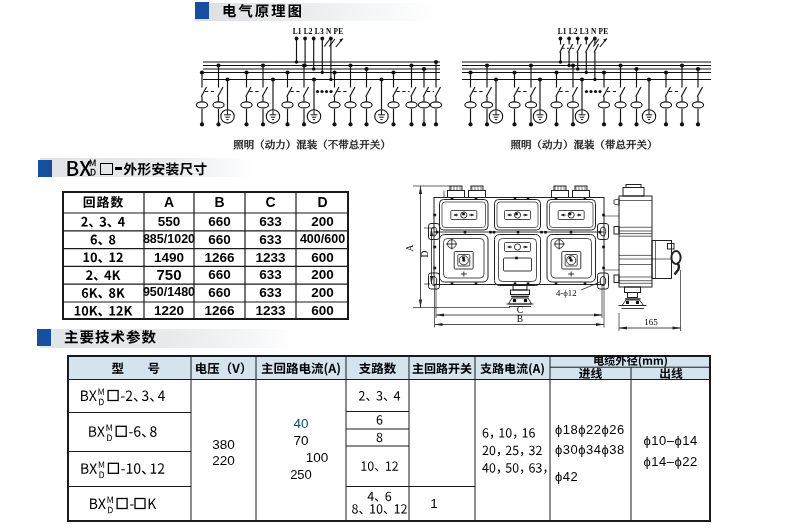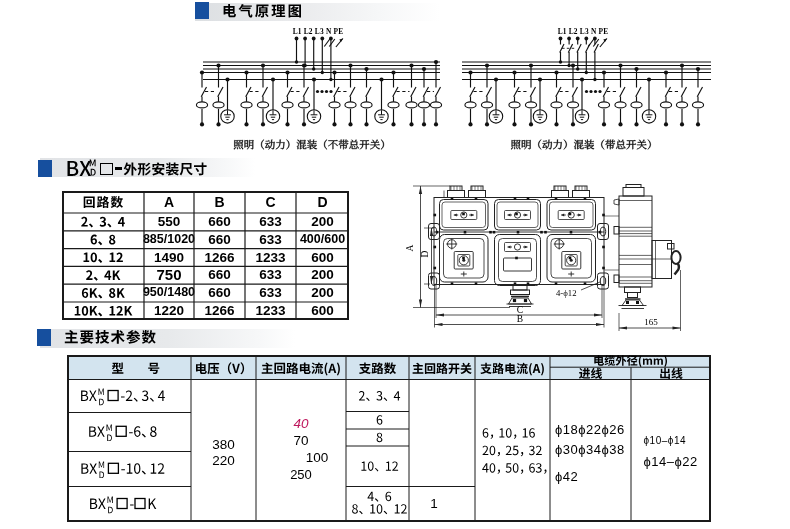--- a/index.html
+++ b/index.html
@@ -75,37 +75,37 @@
 <div style="position:absolute;left:179.5px;top:303.0px;width:80px;text-align:center;font-size:13.5px;font-weight:700;color:#000;line-height:16.5px;">1266</div>
 
 <div style="position:absolute;left:230.5px;top:303.0px;width:80px;text-align:center;font-size:13.5px;font-weight:700;color:#000;line-height:16.5px;">1233</div>
 
 <div style="position:absolute;left:282.5px;top:303.0px;width:80px;text-align:center;font-size:13.5px;font-weight:700;color:#000;line-height:16.5px;">600</div>
 
 <div style="position:absolute;left:191px;top:436.5px;width:65px;text-align:center;font-size:13.5px;font-weight:400;color:#000;line-height:16.5px;">380</div>
 
 <div style="position:absolute;left:191px;top:453px;width:65px;text-align:center;font-size:13.5px;font-weight:400;color:#000;line-height:16.5px;">220</div>
 
-<div style="position:absolute;left:256px;top:416.2px;width:90px;text-align:center;font-size:13.5px;font-weight:400;color:#be185d;line-height:16.5px;font-style:italic;">40</div>
+<div style="position:absolute;left:256px;top:416.2px;width:90px;text-align:center;font-size:13.5px;font-weight:400;color:#0c4a6e;line-height:16.5px;">40</div>
 
 <div style="position:absolute;left:256px;top:433.1px;width:90px;text-align:center;font-size:13.5px;font-weight:400;color:#000;line-height:16.5px;">70</div>
 
 <div style="position:absolute;left:256px;top:449.9px;width:90px;text-align:center;font-size:13.5px;font-weight:400;color:#000;line-height:16.5px;padding-left:32px;">100</div>
 
 <div style="position:absolute;left:256px;top:467.2px;width:90px;text-align:center;font-size:13px;font-weight:400;color:#000;line-height:16.5px;">250</div>
 
 <div style="position:absolute;left:401px;top:496px;width:66px;text-align:center;font-size:13.5px;font-weight:400;color:#000;line-height:16.5px;">1</div>
 
 <div style="position:absolute;left:555px;top:422.3px;width:80px;text-align:left;font-size:13px;font-weight:400;color:#000;line-height:16px;letter-spacing:0.5px;">ϕ18ϕ22ϕ26</div>
 
 <div style="position:absolute;left:555px;top:441.7px;width:80px;text-align:left;font-size:13px;font-weight:400;color:#000;line-height:16px;letter-spacing:0.5px;">ϕ30ϕ34ϕ38</div>
 
 <div style="position:absolute;left:555px;top:468.5px;width:80px;text-align:left;font-size:13px;font-weight:400;color:#000;line-height:16px;letter-spacing:0.5px;">ϕ42</div>
 
-<div style="position:absolute;left:643.5px;top:432.5px;width:80px;text-align:left;font-size:10px;font-weight:400;color:#000;line-height:16px;letter-spacing:0.5px;">ϕ10–ϕ14</div>
+<div style="position:absolute;left:643.5px;top:432.5px;width:80px;text-align:left;font-size:13px;font-weight:400;color:#000;line-height:16px;letter-spacing:0.5px;">ϕ10–ϕ14</div>
 
 <div style="position:absolute;left:643.5px;top:453.5px;width:80px;text-align:left;font-size:13px;font-weight:400;color:#000;line-height:16px;letter-spacing:0.5px;">ϕ14–ϕ22</div>
 
 <svg width="790" height="529" viewBox="0 0 790 529" style="position:absolute;left:0;top:0">
 
 <path d="M228.2 10.7V12.1H225.4V10.7ZM230 10.7H232.9V12.1H230ZM228.2 9.1H225.4V7.7H228.2ZM230 9.1V7.7H232.9V9.1ZM223.6 6V14.6H225.4V13.8H228.2V14.5C228.2 16.7 228.7 17.3 230.7 17.3C231.2 17.3 233 17.3 233.5 17.3C235.2 17.3 235.8 16.5 236 14.2C235.6 14.1 235 13.9 234.6 13.7V6H230V4H228.2V6ZM234.3 13.8C234.2 15.2 234 15.6 233.3 15.6C232.9 15.6 231.3 15.6 230.9 15.6C230.1 15.6 230 15.5 230 14.5V13.8Z M242.1 7.5V8.9H250.6V7.5ZM241.8 4C241.2 6 240 7.9 238.5 9.1C239 9.3 239.8 9.8 240.1 10.1C240.9 9.3 241.8 8.1 242.5 6.8H251.8V5.4H243.2C243.3 5.1 243.5 4.7 243.6 4.4ZM240.6 9.7V11.2H248C248.1 14.7 248.7 17.5 250.8 17.5C252 17.5 252.3 16.7 252.4 14.9C252 14.7 251.6 14.2 251.3 13.8C251.2 15 251.2 15.7 250.9 15.7C250 15.7 249.7 12.9 249.7 9.7Z M260.7 10.6H265.7V11.6H260.7ZM260.7 8.5H265.7V9.4H260.7ZM264.8 14C265.6 14.9 266.7 16.2 267.1 17L268.6 16.2C268.1 15.4 266.9 14.2 266.2 13.3ZM259.9 13.3C259.4 14.2 258.5 15.3 257.7 16C258.1 16.2 258.8 16.7 259.1 17C259.9 16.2 260.9 14.9 261.6 13.8ZM256.4 4.6V8.8C256.4 11 256.3 14.2 255.1 16.3C255.5 16.5 256.3 16.9 256.6 17.2C257.9 14.8 258.1 11.2 258.1 8.8V6.2H268.5V4.6ZM262.1 6.2C262 6.5 261.8 6.8 261.6 7.2H259.1V12.9H262.4V15.8C262.4 15.9 262.4 16 262.1 16C261.9 16 261.2 16 260.6 16C260.8 16.4 261 17 261.1 17.5C262.1 17.5 262.9 17.5 263.4 17.2C264 17 264.1 16.6 264.1 15.8V12.9H267.5V7.2H263.6L264.1 6.4Z M278.6 8.6H280.1V9.8H278.6ZM281.5 8.6H283V9.8H281.5ZM278.6 6H280.1V7.2H278.6ZM281.5 6H283V7.2H281.5ZM275.9 15.5V17H285.2V15.5H281.7V14.1H284.8V12.5H281.7V11.3H284.6V4.6H277V11.3H279.9V12.5H276.9V14.1H279.9V15.5ZM271.5 14.4 271.9 16.2C273.3 15.7 275.1 15.1 276.7 14.6L276.4 13L275 13.4V10.5H276.3V8.9H275V6.4H276.5V4.8H271.7V6.4H273.3V8.9H271.8V10.5H273.3V13.9Z M288.6 4.5V17.5H290.3V17H299.2V17.5H301V4.5ZM291.4 14.2C293.4 14.4 295.7 15 297.2 15.5H290.3V11.2C290.5 11.5 290.8 12 290.9 12.3C291.7 12.2 292.5 11.9 293.3 11.6L292.8 12.4C294 12.6 295.5 13.1 296.3 13.5L297 12.5C296.2 12.1 294.9 11.7 293.7 11.4C294.1 11.3 294.5 11.1 294.9 10.9C296 11.4 297.2 11.9 298.5 12.2C298.6 11.8 299 11.4 299.2 11.1V15.5H297.4L298.1 14.3C296.6 13.8 294.2 13.3 292.2 13.1ZM293.4 6.1C292.7 7.1 291.5 8.2 290.4 8.8C290.7 9 291.2 9.5 291.5 9.8C291.8 9.6 292.1 9.4 292.4 9.2C292.7 9.5 293 9.7 293.4 10C292.4 10.4 291.3 10.7 290.3 10.9V6.1ZM293.6 6.1H299.2V10.8C298.3 10.7 297.2 10.4 296.3 10C297.3 9.4 298.2 8.6 298.7 7.7L297.8 7.1L297.5 7.2H294.4C294.5 7 294.7 6.7 294.9 6.5ZM294.8 9.3C294.3 9.1 293.8 8.8 293.5 8.4H296.2C295.8 8.8 295.3 9.1 294.8 9.3Z" fill="#000"></path>
 
 <path d="M67.5 176H72.5C75.9 176 78.3 174.6 78.3 171.6C78.3 169.5 77.1 168.3 75.3 168V167.9C76.7 167.4 77.5 166.1 77.5 164.6C77.5 161.9 75.3 160.9 72.2 160.9H67.5ZM69.9 167.2V162.8H72C74.1 162.8 75.2 163.4 75.2 164.9C75.2 166.3 74.2 167.2 71.9 167.2ZM69.9 174.1V169H72.3C74.7 169 76 169.8 76 171.4C76 173.3 74.6 174.1 72.3 174.1Z M79.5 176H82L84 172.2C84.3 171.5 84.7 170.7 85.1 169.8H85.2C85.7 170.7 86.1 171.5 86.5 172.2L88.4 176H91.1L86.8 168.3L90.8 160.9H88.3L86.5 164.4C86.2 165.1 85.9 165.8 85.5 166.7H85.4C84.9 165.8 84.6 165.1 84.2 164.4L82.4 160.9H79.8L83.8 168.2Z" fill="#000"></path>
 
 <path d="M89.7 166.3H90.7V163C90.7 162.3 90.6 161.5 90.5 160.9H90.5L91.1 162.4L92.3 165.6H92.9L94.1 162.4L94.7 160.9H94.7C94.6 161.5 94.6 162.3 94.6 163V166.3H95.6V159.5H94.3L93.1 163C92.9 163.4 92.8 163.9 92.7 164.3H92.6C92.5 163.9 92.3 163.4 92.2 163L90.9 159.5H89.7Z" fill="#000"></path>

